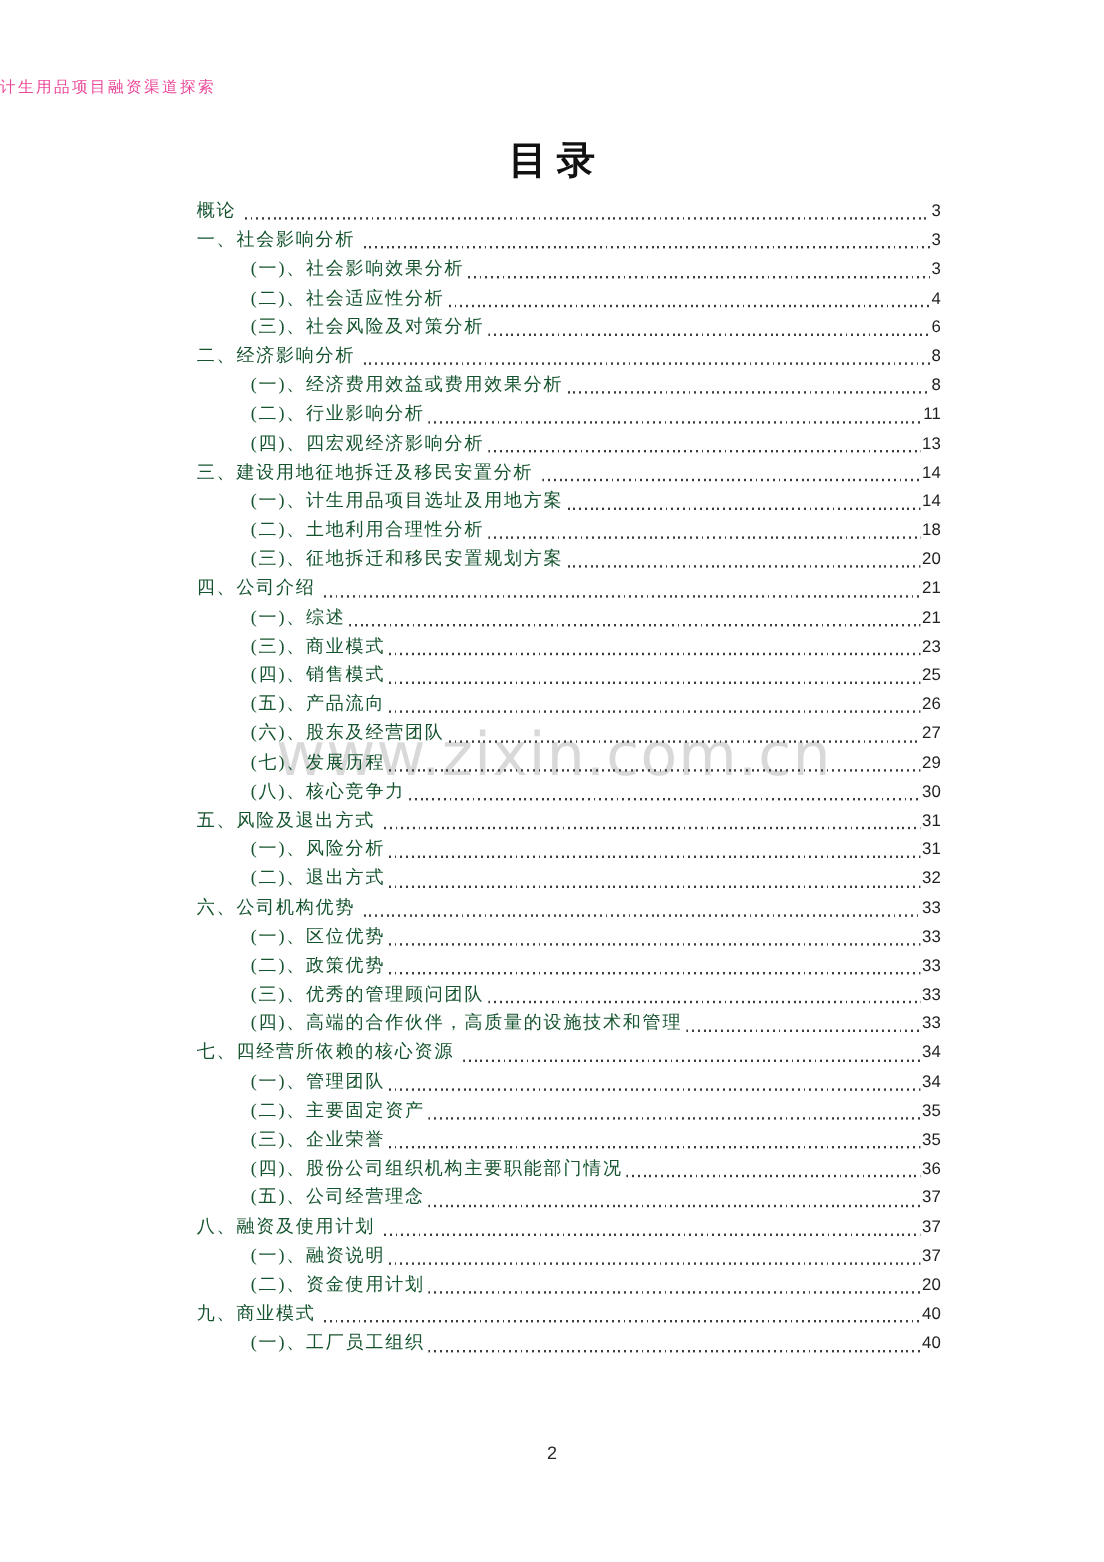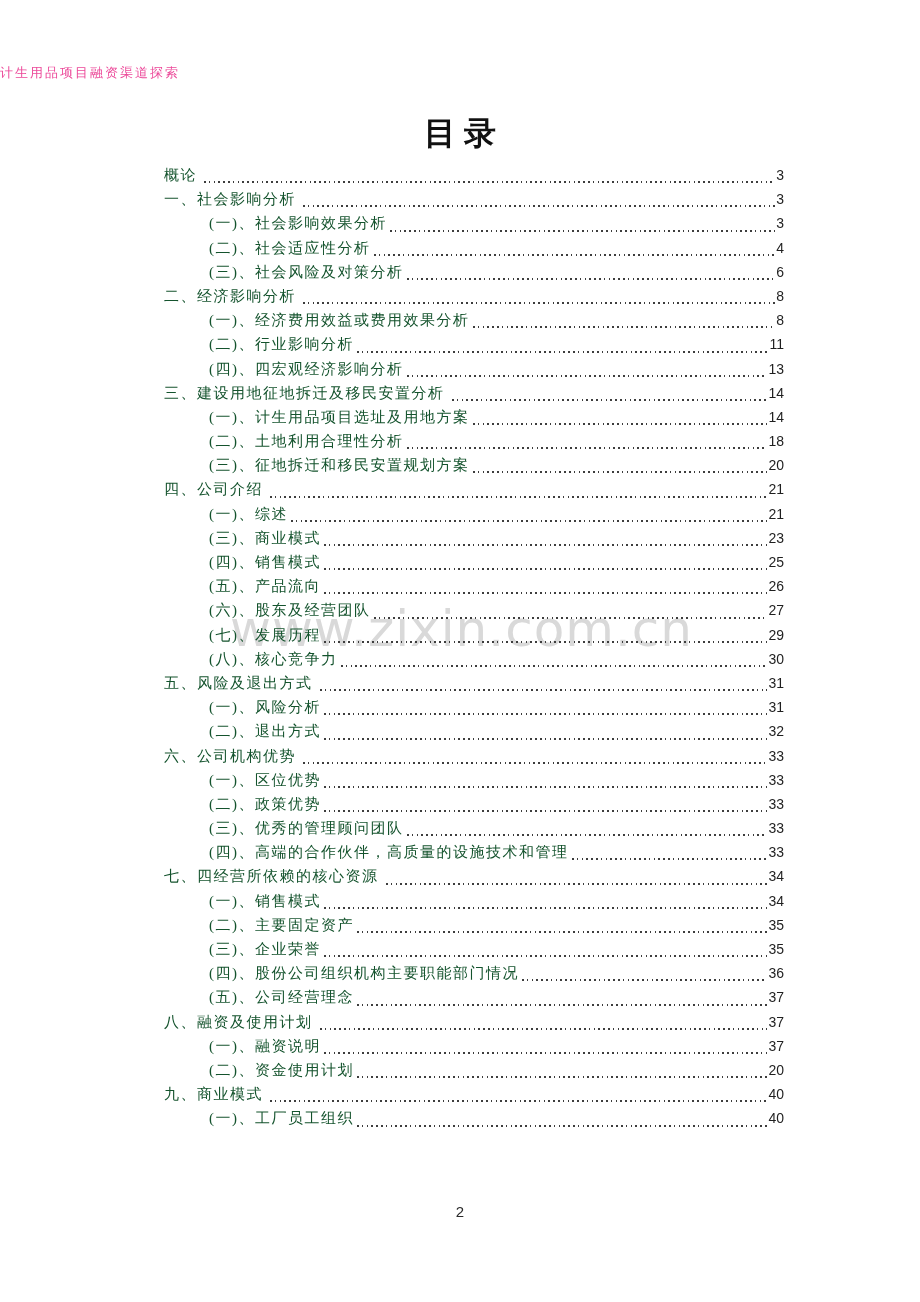--- a/index.html
+++ b/index.html
@@ -263,21 +263,21 @@
         <span class="toc-label">(四)、高端的合作伙伴，高质量的设施技术和管理</span>
         <span class="toc-dots"></span>
         <span class="toc-page">33</span>
       </div>
       <div class="toc-row level-1">
         <span class="toc-label">七、四经营所依赖的核心资源</span>
         <span class="toc-dots"></span>
         <span class="toc-page">34</span>
       </div>
       <div class="toc-row level-2">
-        <span class="toc-label">(一)、销售模式</span>
+        <span class="toc-label">(一)、管理团队</span>
         <span class="toc-dots"></span>
         <span class="toc-page">34</span>
       </div>
       <div class="toc-row level-2">
         <span class="toc-label">(二)、主要固定资产</span>
         <span class="toc-dots"></span>
         <span class="toc-page">35</span>
       </div>
       <div class="toc-row level-2">
         <span class="toc-label">(三)、企业荣誉</span>

